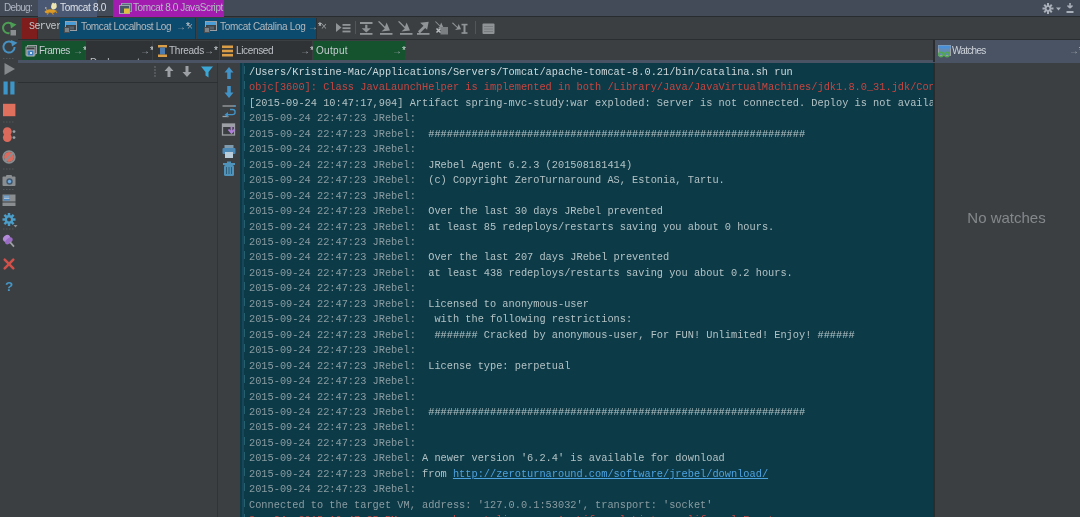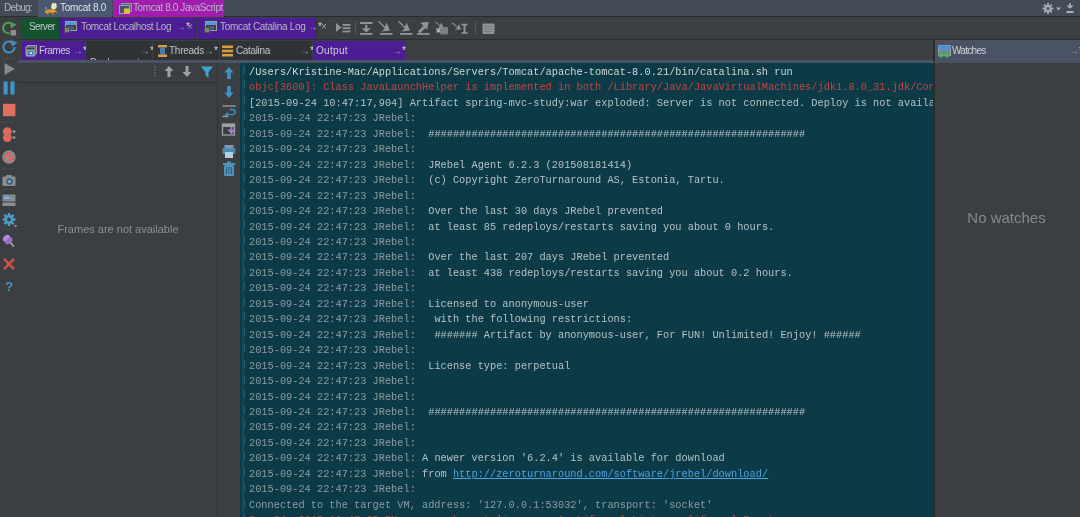--- a/index.html
+++ b/index.html
@@ -3,34 +3,34 @@
 <meta charset="utf-8">
 <style>
 * { margin:0; padding:0; box-sizing:border-box; }
 html,body { width:1080px; height:517px; overflow:hidden; background:#3c3f41; }
 #root { position:absolute; top:0; left:0; width:1080px; height:517px;
   font-family:"Liberation Sans", sans-serif; font-size:10px; letter-spacing:0; color:#bbbec2; }
 .abs { position:absolute; }
 
 #row1 { top:0; left:0; width:1080px; height:17px; background:#434b59; border-bottom:1px solid #292c2e; }
 #dbglabel { top:2px; left:4px; color:#aeb5c0; letter-spacing:-0.7px; }
-#rtab1 { top:0; left:38px; width:74px; height:17px; background:#4b5873; }
+#rtab1 { top:0; left:38px; width:59px; height:17px; background:#4b5873; }
 #rtab1 span { position:absolute; left:22px; top:2px; color:#dde2e8; white-space:nowrap; letter-spacing:-0.3px; }
 #rtab2 { top:0; left:113px; width:111px; height:17px; background:#a21caf; }
 #rtab2 span { position:absolute; left:20px; top:2px; color:#b4bac4; white-space:nowrap; letter-spacing:-0.4px; }
 
 #row2 { top:18px; left:0; width:1080px; height:22px; background:#3c3f41; border-bottom:1px solid #2b2e30; }
-.t2 { position:absolute; top:18px; height:21px; background:#4c1d95; border-right:1px solid #2e3133; color:#b5b9bc; white-space:nowrap; }
+.t2 { position:absolute; top:18px; height:21px; background:#0c4a6e; border-right:1px solid #2e3133; color:#b5b9bc; white-space:nowrap; }
 .t2 span.lbl { position:absolute; top:3px; }
 #tserver { left:26px; width:34px; background:#4e5254; }
 #tserver span.lbl { left:5px; }
 .tx { color:#9b9fa3; font-size:10px; }
 
 .t3 { position:absolute; top:41px; height:21px; background:#303336; color:#bdc1c6; }
-.t3.sel { background:#4c1d95; color:#c9cdd3; }
+.t3.sel { background:#14532d; color:#c9cdd3; }
 
 #rail { top:18px; left:0; width:18px; height:499px; background:#3c3f41; }
 
 #frames { top:63px; left:18px; width:200px; height:454px; background:#3c3f41; border-right:1px solid #313436; }
 #ftoolbar { top:63px; left:18px; width:200px; height:20px; border-bottom:1px solid #2d3032; }
 #fmsg { top:223px; left:18px; width:200px; text-align:center; color:#8a8f93; font-size:11px; letter-spacing:0; }
 
 #cstrip { top:63px; left:219px; width:21px; height:454px; background:#3c3f41; }
 
 #console { top:63px; left:240px; width:693px; height:454px; background:#0d3a47; overflow:hidden; }
@@ -60,21 +60,21 @@
   <div id="row1" class="abs"></div>
   <div id="dbglabel" class="abs">Debug:</div>
   <div id="rtab1" class="abs">
       <span>Tomcat 8.0</span>
     </div>
   <div id="rtab2" class="abs">
       <span>Tomcat 8.0 JavaScript</span>
     </div>
 
   <div id="row2" class="abs"></div>
-  <div class="t2" id="tserver" style="left:22px;width:38px;background:#14532d;">
+  <div class="t2" id="tserver" style="left:22px;width:16px;background:#7f1d1d;font-family:Liberation Mono, monospace;">
       <span class="lbl" style="left:7px;color:#c3c7ca;letter-spacing:-0.6px;">Server</span>
     </div>
   <div class="t2" style="left:60px;width:136px;">
       <span class="lbl" style="left:21px;letter-spacing:-0.35px;">Tomcat Localhost Log</span>
       <span class="lbl tx" style="left:116px;">→<b style="color:#d8dce0;font-weight:normal;">*</b></span>
       <span class="lbl" style="left:127px;color:#9b9fa3;">×</span>
     </div>
   <div class="t2" style="left:197px;width:120px;">
       <span class="lbl" style="left:23px;letter-spacing:-0.3px;">Tomcat Catalina Log</span>
       <span class="lbl tx" style="left:111px;">→<b style="color:#d8dce0;font-weight:normal;">*</b></span>
@@ -134,21 +134,21 @@
     </div>
   <div class="t3" style="left:86px;width:66px;">
       <span style="position:absolute;left:4px;top:16px;letter-spacing:-0.4px;">Deployment</span>
       <span class="arrowstar" style="position:absolute;left:54px;top:4px;">→<b>*</b></span>
     </div>
   <div class="t3" style="left:153px;width:66px;">
       <span style="position:absolute;left:16px;top:4px;letter-spacing:-0.25px;">Threads</span>
       <span class="arrowstar" style="position:absolute;left:51px;top:4px;">→<b>*</b></span>
     </div>
   <div class="t3" style="left:220px;width:92px;">
-      <span style="position:absolute;left:16px;top:4px;letter-spacing:-0.35px;">Catalina</span>
+      <span style="position:absolute;left:16px;top:4px;letter-spacing:-0.35px;">Licensed</span>
       <span class="arrowstar" style="position:absolute;left:80px;top:4px;">→<b>*</b></span>
     </div>
   <div class="t3 sel" style="left:313px;width:92px;">
       <span style="position:absolute;left:3px;top:4px;letter-spacing:0.3px;">Output</span>
       <span class="arrowstar" style="position:absolute;left:79px;top:4px;">→<b>*</b></span>
     </div>
 
   <svg class="abs" width="12" height="12" style="left:25px;top:45px;" viewBox="0 0 12 12">
     <rect x="2.5" y="0.5" width="9" height="8" fill="none" stroke="#9da1a5"></rect>
     <rect x="1" y="2" width="9" height="8" fill="#3c3f41" stroke="#9da1a5"></rect>
@@ -253,21 +253,20 @@
         <line x1="-4.3" y1="4.3" x2="4.3" y2="-4.3"></line>
     </g>
 
     <text x="9" y="273" text-anchor="middle" font-family="Liberation Sans" font-size="13.5" font-weight="bold" fill="#4596c7">?</text>
   </svg>
 
   <div class="abs" style="top:60px;left:18px;width:1062px;height:3px;background:#4a5364;"></div>
 
   <div id="frames" class="abs"></div>
   <div id="ftoolbar" class="abs"></div>
-  <div id="fmsg" class="abs">Frames are not available</div>
 
   <svg class="abs" width="70" height="20" style="left:152px;top:62px;" viewBox="0 0 70 20">
     <g fill="#62666a">
         <circle cx="3" cy="5" r="0.9"></circle>
         <circle cx="3" cy="8" r="0.9"></circle>
         <circle cx="3" cy="11" r="0.9"></circle>
         <circle cx="3" cy="14" r="0.9"></circle>
       </g>
     <g fill="#9da1a5">
       <path d="M17,4 l4.5,5 h-3 v6 h-3 v-6 h-3 z"></path>
@@ -331,21 +330,21 @@
 <span class="cd">2015-09-24 22:47:23 JRebel:</span><span class="cm">  (c) Copyright ZeroTurnaround AS, Estonia, Tartu.</span>
 <span class="cd">2015-09-24 22:47:23 JRebel:</span>
 <span class="cd">2015-09-24 22:47:23 JRebel:</span><span class="cm">  Over the last 30 days JRebel prevented</span>
 <span class="cd">2015-09-24 22:47:23 JRebel:</span><span class="cm">  at least 85 redeploys/restarts saving you about 0 hours.</span>
 <span class="cd">2015-09-24 22:47:23 JRebel:</span>
 <span class="cd">2015-09-24 22:47:23 JRebel:</span><span class="cm">  Over the last 207 days JRebel prevented</span>
 <span class="cd">2015-09-24 22:47:23 JRebel:</span><span class="cm">  at least 438 redeploys/restarts saving you about 0.2 hours.</span>
 <span class="cd">2015-09-24 22:47:23 JRebel:</span>
 <span class="cd">2015-09-24 22:47:23 JRebel:</span><span class="cm">  Licensed to anonymous-user</span>
 <span class="cd">2015-09-24 22:47:23 JRebel:</span><span class="cm">   with the following restrictions:</span>
-<span class="cd">2015-09-24 22:47:23 JRebel:</span><span class="cm">   ####### Artifact by anonymous-user, For FUN! Unlimited! Enjoy! ######</span>
+<span class="cd">2015-09-24 22:47:23 JRebel:</span><span class="cm">   ####### Cracked by anonymous-user, For FUN! Unlimited! Enjoy! ######</span>
 <span class="cd">2015-09-24 22:47:23 JRebel:</span>
 <span class="cd">2015-09-24 22:47:23 JRebel:</span><span class="cm">  License type: perpetual</span>
 <span class="cd">2015-09-24 22:47:23 JRebel:</span>
 <span class="cd">2015-09-24 22:47:23 JRebel:</span>
 <span class="cd">2015-09-24 22:47:23 JRebel:</span><span class="cm">  #############################################################</span>
 <span class="cd">2015-09-24 22:47:23 JRebel:</span>
 <span class="cd">2015-09-24 22:47:23 JRebel:</span>
 <span class="cd">2015-09-24 22:47:23 JRebel:</span><span class="cm"> A newer version '6.2.4' is available for download</span>
 <span class="cd">2015-09-24 22:47:23 JRebel:</span><span class="cm"> from </span><span class="cl">http://zeroturnaround.com/software/jrebel/download/</span>
 <span class="cd">2015-09-24 22:47:23 JRebel:</span>

